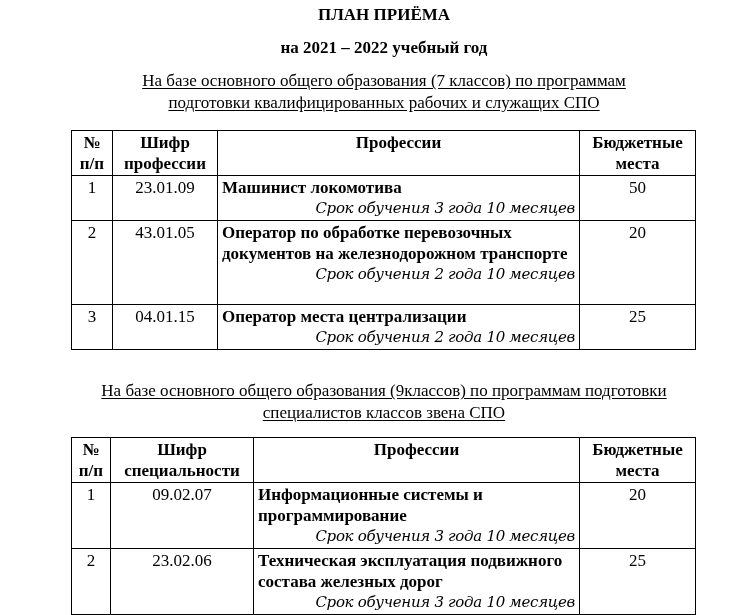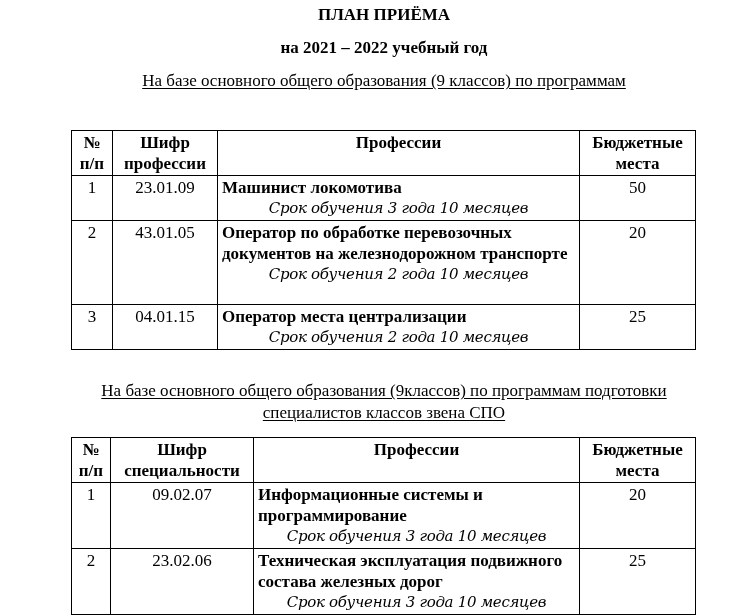--- a/index.html
+++ b/index.html
@@ -63,42 +63,43 @@
     .table2 { top: 437px; }
     td.num, td.code, td.seats { text-align: center; }
     td.prof { padding-left: 6px; padding-right: 4px; }
     .prof-name {
       font-weight: bold;
       display: block;
     }
     .prof-duration {
       font-style: italic;
       display: block;
-      text-align: center;
+      text-align: right;
       font-family: "DejaVu Serif", serif;
       font-size: 15px;
       line-height: 21px;
       letter-spacing: -0.3px;
     }
     .t1-h { height: 39px; }
     .t1-r1 { height: 39px; }
     .t1-r2 { height: 84px; }
     .t1-r3 { height: 38px; }
     .t2-h { height: 40px; }
     .t2-r1 { height: 61px; }
     .t2-r2 { height: 60px; }
   </style>
 </head>
 <body>
 
 <div class="title title-main">ПЛАН ПРИЁМА</div>
 <div class="title title-year">на 2021 – 2022 учебный год</div>
 
 <div class="section-heading section1">
-  <span>На базе основного общего образования (9 классов) по программам</span><br>
+  <span>На базе основного общего образования (7 классов) по программам</span><br>
+  <span>подготовки квалифицированных рабочих и служащих СПО</span>
 </div>
 
 <table class="plan table1">
   <colgroup>
     <col style="width:41px">
     <col style="width:105px">
     <col style="width:362px">
     <col style="width:116px">
   </colgroup>
   <tbody>

